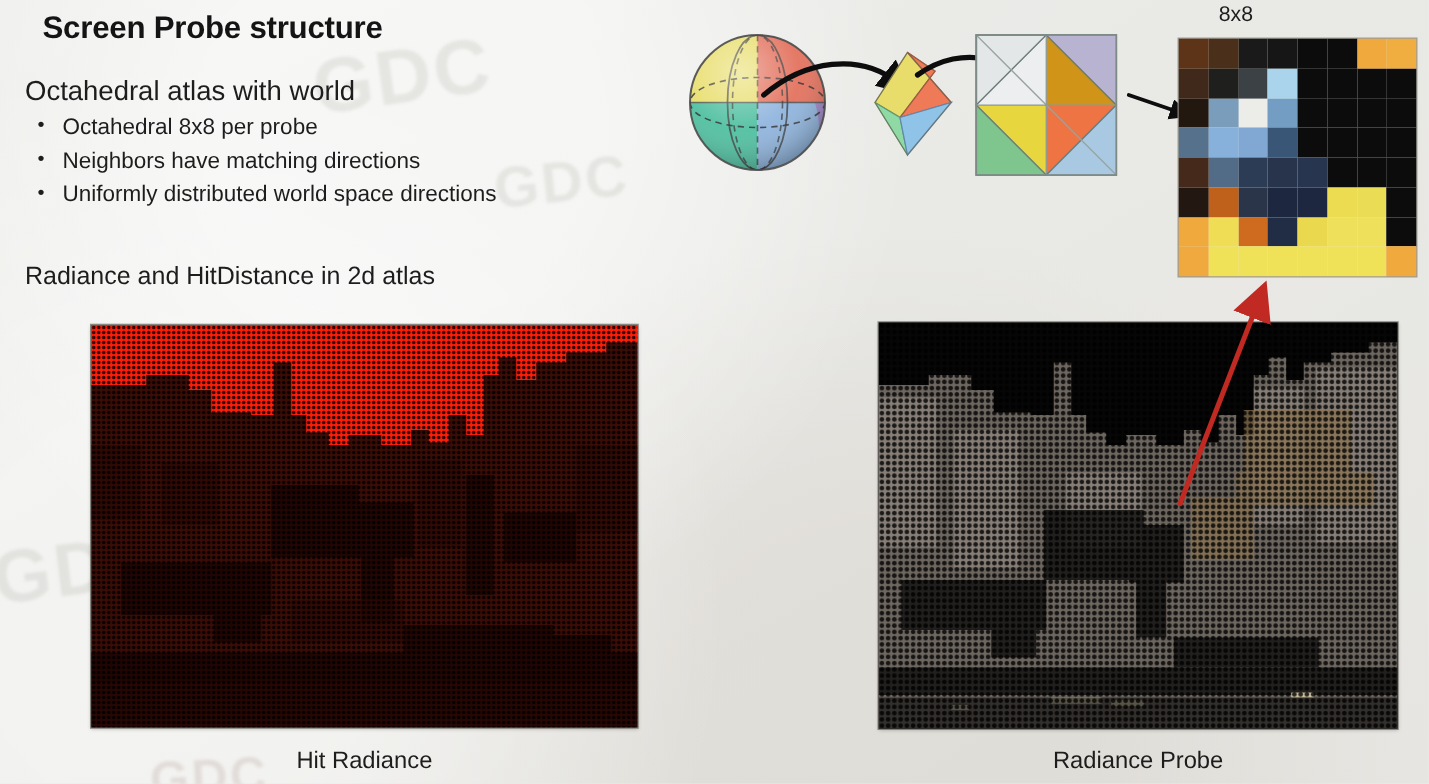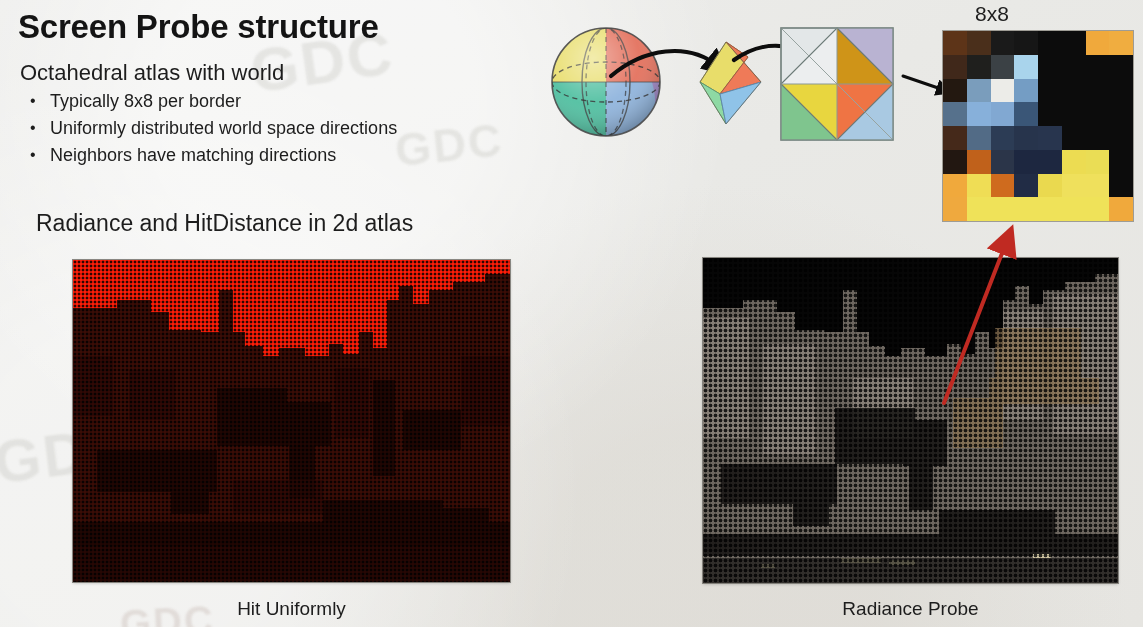--- a/index.html
+++ b/index.html
@@ -29,51 +29,51 @@
     user-select:none;
     filter:blur(1.2px);
   }
   .wm.w1{left:250px;top:26px;font-size:62px;transform:rotate(-8deg);}
   .wm.w2{left:395px;top:118px;font-size:46px;transform:rotate(-6deg);}
   .wm.w3{left:-6px;top:420px;font-size:60px;transform:rotate(-7deg);}
   .wm.w4{left:355px;top:330px;font-size:52px;transform:rotate(-6deg);}
   .wm.w5{left:120px;top:600px;font-size:40px;transform:rotate(-3deg);color:rgba(150,120,110,.18);}
 
   h1.title{
-    position:absolute;left:18px;top:8px;margin:0;
-    font-size:33px;font-weight:700;color:#141414;
+    position:absolute;left:34px;top:8px;margin:0;
+    font-size:25px;font-weight:700;color:#141414;
     letter-spacing:-.2px;
   }
   .lead{
     position:absolute;left:20px;top:60px;
     font-size:22px;color:#1d1d1d;
   }
   ul.bullets{
     position:absolute;left:22px;top:88px;margin:0;padding:0;
     list-style:none;
   }
   ul.bullets li{
     font-size:18px;color:#1d1d1d;
     line-height:27px;
     padding-left:28px;position:relative;
   }
   ul.bullets li::before{
     content:"\2022";position:absolute;left:8px;top:-1px;
     font-size:16px;color:#1d1d1d;
   }
   .subline{
-    position:absolute;left:36px;top:210px;
-    font-size:23px;color:#1d1d1d;
+    position:absolute;left:20px;top:210px;
+    font-size:20px;color:#1d1d1d;
   }
 
   
   .diagram{position:absolute;left:548px;top:14px;width:400px;height:140px;}
   .label8x8{
     position:absolute;left:975px;top:2px;
-    font-size:21px;color:#1d1d1d;
+    font-size:17px;color:#1d1d1d;
   }
 
   
   .grid8{
     position:absolute;left:943px;top:31px;
     width:190px;height:190px;
     display:grid;
     grid-template-columns:repeat(8,1fr);
     grid-template-rows:repeat(8,1fr);
     box-shadow:0 0 0 1px rgba(150,148,140,.9);
@@ -124,23 +124,23 @@
 <div class="wm w2">GDC</div>
 <div class="wm w3">GDC</div>
 <div class="wm w4">GDC</div>
 <div class="wm w5">GDC</div>
 
 <h1 class="title">Screen Probe structure</h1>
 
 <div class="lead">Octahedral atlas with world</div>
 
 <ul class="bullets">
-  <li>Typically 8x8 per border</li>
+  <li>Octahedral 8x8 per probe</li>
+  <li>Neighbors have matching directions</li>
   <li>Uniformly distributed world space directions</li>
-  <li>Neighbors have matching directions</li>
 </ul>
 
 <div class="subline">Radiance and HitDistance in 2d atlas</div>
 
 <div class="diagram">
   <svg width="400" height="140" viewBox="0 0 400 140">
     <defs>
       <radialGradient id="sphShade" cx="38%" cy="28%" r="78%">
         <stop offset="0%" stop-color="#ffffff" stop-opacity=".45"></stop>
         <stop offset="55%" stop-color="#ffffff" stop-opacity=".06"></stop>
@@ -316,21 +316,21 @@
       <rect x="56" y="110" width="46" height="50"></rect>
       <rect x="262" y="108" width="34" height="70"></rect>
       <rect x="388" y="96" width="49" height="70"></rect>
       <rect x="160" y="220" width="90" height="34"></rect>
     </g>
 
     <rect x="0" y="286" width="437" height="36" fill="#240705" opacity=".85"></rect>
   </svg>
   <div class="dither"></div>
 </div>
-<div class="caption" id="caption-hit-distance">Hit Uniformly</div>
+<div class="caption" id="caption-hit-distance">Hit Radiance</div>
 
 <div class="atlas" id="radiance-atlas">
   <svg class="scene" viewBox="0 0 415 325" preserveAspectRatio="none">
     <rect x="0" y="0" width="415" height="325" fill="#060606"></rect>
 
     <path fill="#6e6760" d="M0,50 L40,50 L40,42 L74,42 L74,54 L92,54 L92,72 L122,72 L122,74
       L140,74 L140,32 L154,32 L154,74 L166,74 L166,88 L182,88 L182,98 L198,98 L198,90
       L222,90 L222,98 L244,98 L244,86 L258,86 L258,96 L272,96 L272,74 L286,74 L286,90
       L300,90 L300,42 L312,42 L312,28 L326,28 L326,46 L340,46 L340,32 L362,32 L362,24
       L392,24 L392,16 L415,16 L415,325 L0,325 Z"></path>

